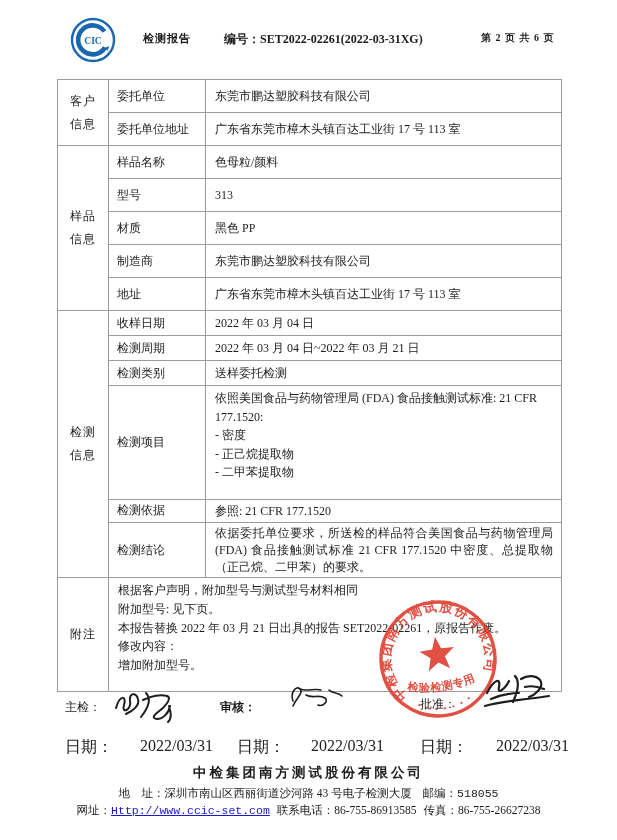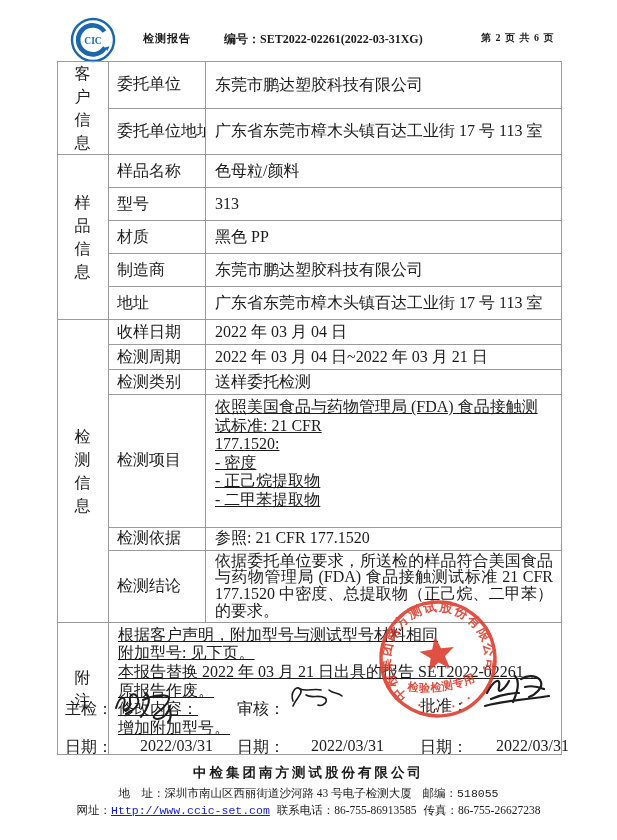--- a/index.html
+++ b/index.html
@@ -7,37 +7,37 @@
     position:relative;width:617px;height:840px;background:#ffffff;overflow:hidden;
     font-family:"Liberation Serif","DejaVu Serif",serif;color:#1c1c1c;
   }
   
   .hdr-title{position:absolute;left:143px;top:31px;font-size:11px;font-weight:bold;letter-spacing:1px;}
   .hdr-no{position:absolute;left:224px;top:31px;font-size:12px;font-weight:bold;white-space:nowrap;}
   .hdr-page{position:absolute;left:481px;top:31px;font-size:10px;font-weight:bold;white-space:nowrap;letter-spacing:1px;}
   .logo{position:absolute;left:66px;top:16px;}
   
   table.report{
-    position:absolute;left:57px;top:61px;width:504px;
-    border-collapse:collapse;table-layout:fixed;font-size:16px;border-radius:29px;
+    position:absolute;left:57px;top:79px;width:504px;
+    border-collapse:collapse;table-layout:fixed;font-size:12px;border-radius:29px;
   }
   table.report td{border:1px solid #9b9b9b;vertical-align:middle;overflow:hidden;}
   td.group{
     text-align:center;padding:0 12px;line-height:23px;letter-spacing:1px;
     word-break:break-all;
   }
   td.lbl{padding:0 4px 0 8px;white-space:nowrap;}
   td.val{padding:2px 8px 2px 9px;line-height:16.5px;}
-  td.val.multi{vertical-align:middle;padding-top:3px;padding-bottom:17px;text-decoration:underline;}
+  td.val.multi{vertical-align:middle;padding-top:3px;padding-bottom:17px;}
   td.val.multi div{line-height:18.6px;}
   td.val.justify{text-align:justify;line-height:16.8px;}
   .r33{height:33px;} .r25{height:25px;} .r23{height:23px;}
   .r93{height:93px;} .r50{height:50px;} .r96{height:96px;}
   
-  .sig-label{position:absolute;font-size:16px;white-space:nowrap;z-index:2;}
+  .sig-label{position:absolute;font-size:12px;white-space:nowrap;z-index:2;}
   .sig-date{position:absolute;font-size:16px;white-space:nowrap;z-index:2;}
   .sig-svg{position:absolute;z-index:3;}
   .sig-svg path{fill:none;stroke:#1d1d1d;stroke-linecap:round;stroke-linejoin:round;}
   
   .stamp{position:absolute;left:377px;top:598px;width:122px;height:122px;z-index:5;
          transform:rotate(-8deg);opacity:.88;pointer-events:none;}
   
   .footer{position:absolute;left:0;width:617px;text-align:center;}
   .f-company{top:764px;font-size:13.5px;font-weight:bold;letter-spacing:3px;}
   .f-line{top:786px;font-size:11.5px;}
@@ -145,21 +145,21 @@
       </td>
     </tr>
   </tbody>
     </table>
 
   <div class="sig-label" style="left:65px;top:699px;">主检：</div>
   <svg class="sig-svg" style="left:108px;top:686px;" width="84" height="38" viewBox="0 0 84 38">
     <path d="M8,22 C12,8 19,10 16,19 C13,28 24,25 22,14 C21,7 28,6 30,13 C32,19 25,25 18,28" stroke-width="2"></path>
     <path d="M38,7 C44,13 40,22 33,31 M35,14 C43,10 53,8 59,10 C65,12 56,22 50,26 C45,30 44,32 49,33 C55,33 61,27 62,20 M61,20 C63,27 64,32 60,36" stroke-width="2"></path>
   </svg>
-  <div class="sig-label" style="left:237px;top:699px;">审核：</div>
+  <div class="sig-label" style="left:220px;top:699px;font-weight:bold;">审核：</div>
   <svg class="sig-svg" style="left:283px;top:680px;" width="64" height="34" viewBox="0 0 64 34">
     <path d="M10,21 C7,13 13,5 17,9 C21,13 13,18 10,26" stroke-width="1.6"></path>
     <path d="M17,9 C24,12 31,8 38,10 M23,15 C29,19 36,14 42,18 C46,21 40,27 35,25" stroke-width="1.6"></path>
     <path d="M46,10 C50,14 55,12 59,16" stroke-width="1.6"></path>
   </svg>
   <div class="sig-label" style="left:420px;top:696px;">批准：</div>
   <svg class="sig-svg" style="left:480px;top:666px;width:74px;height:48px;z-index:6;" viewBox="0 0 74 48">
     <path d="M7,27 C13,15 21,10 19,21 C17,29 25,23 29,15" stroke-width="2.2"></path>
     <path d="M11,33 C21,29 31,27 39,27 M35,10 C41,16 37,27 33,36" stroke-width="2.2"></path>
     <path d="M41,13 C49,8 59,10 61,16 C63,22 55,29 49,31 M45,21 C53,19 59,21 64,23" stroke-width="2.2"></path>

